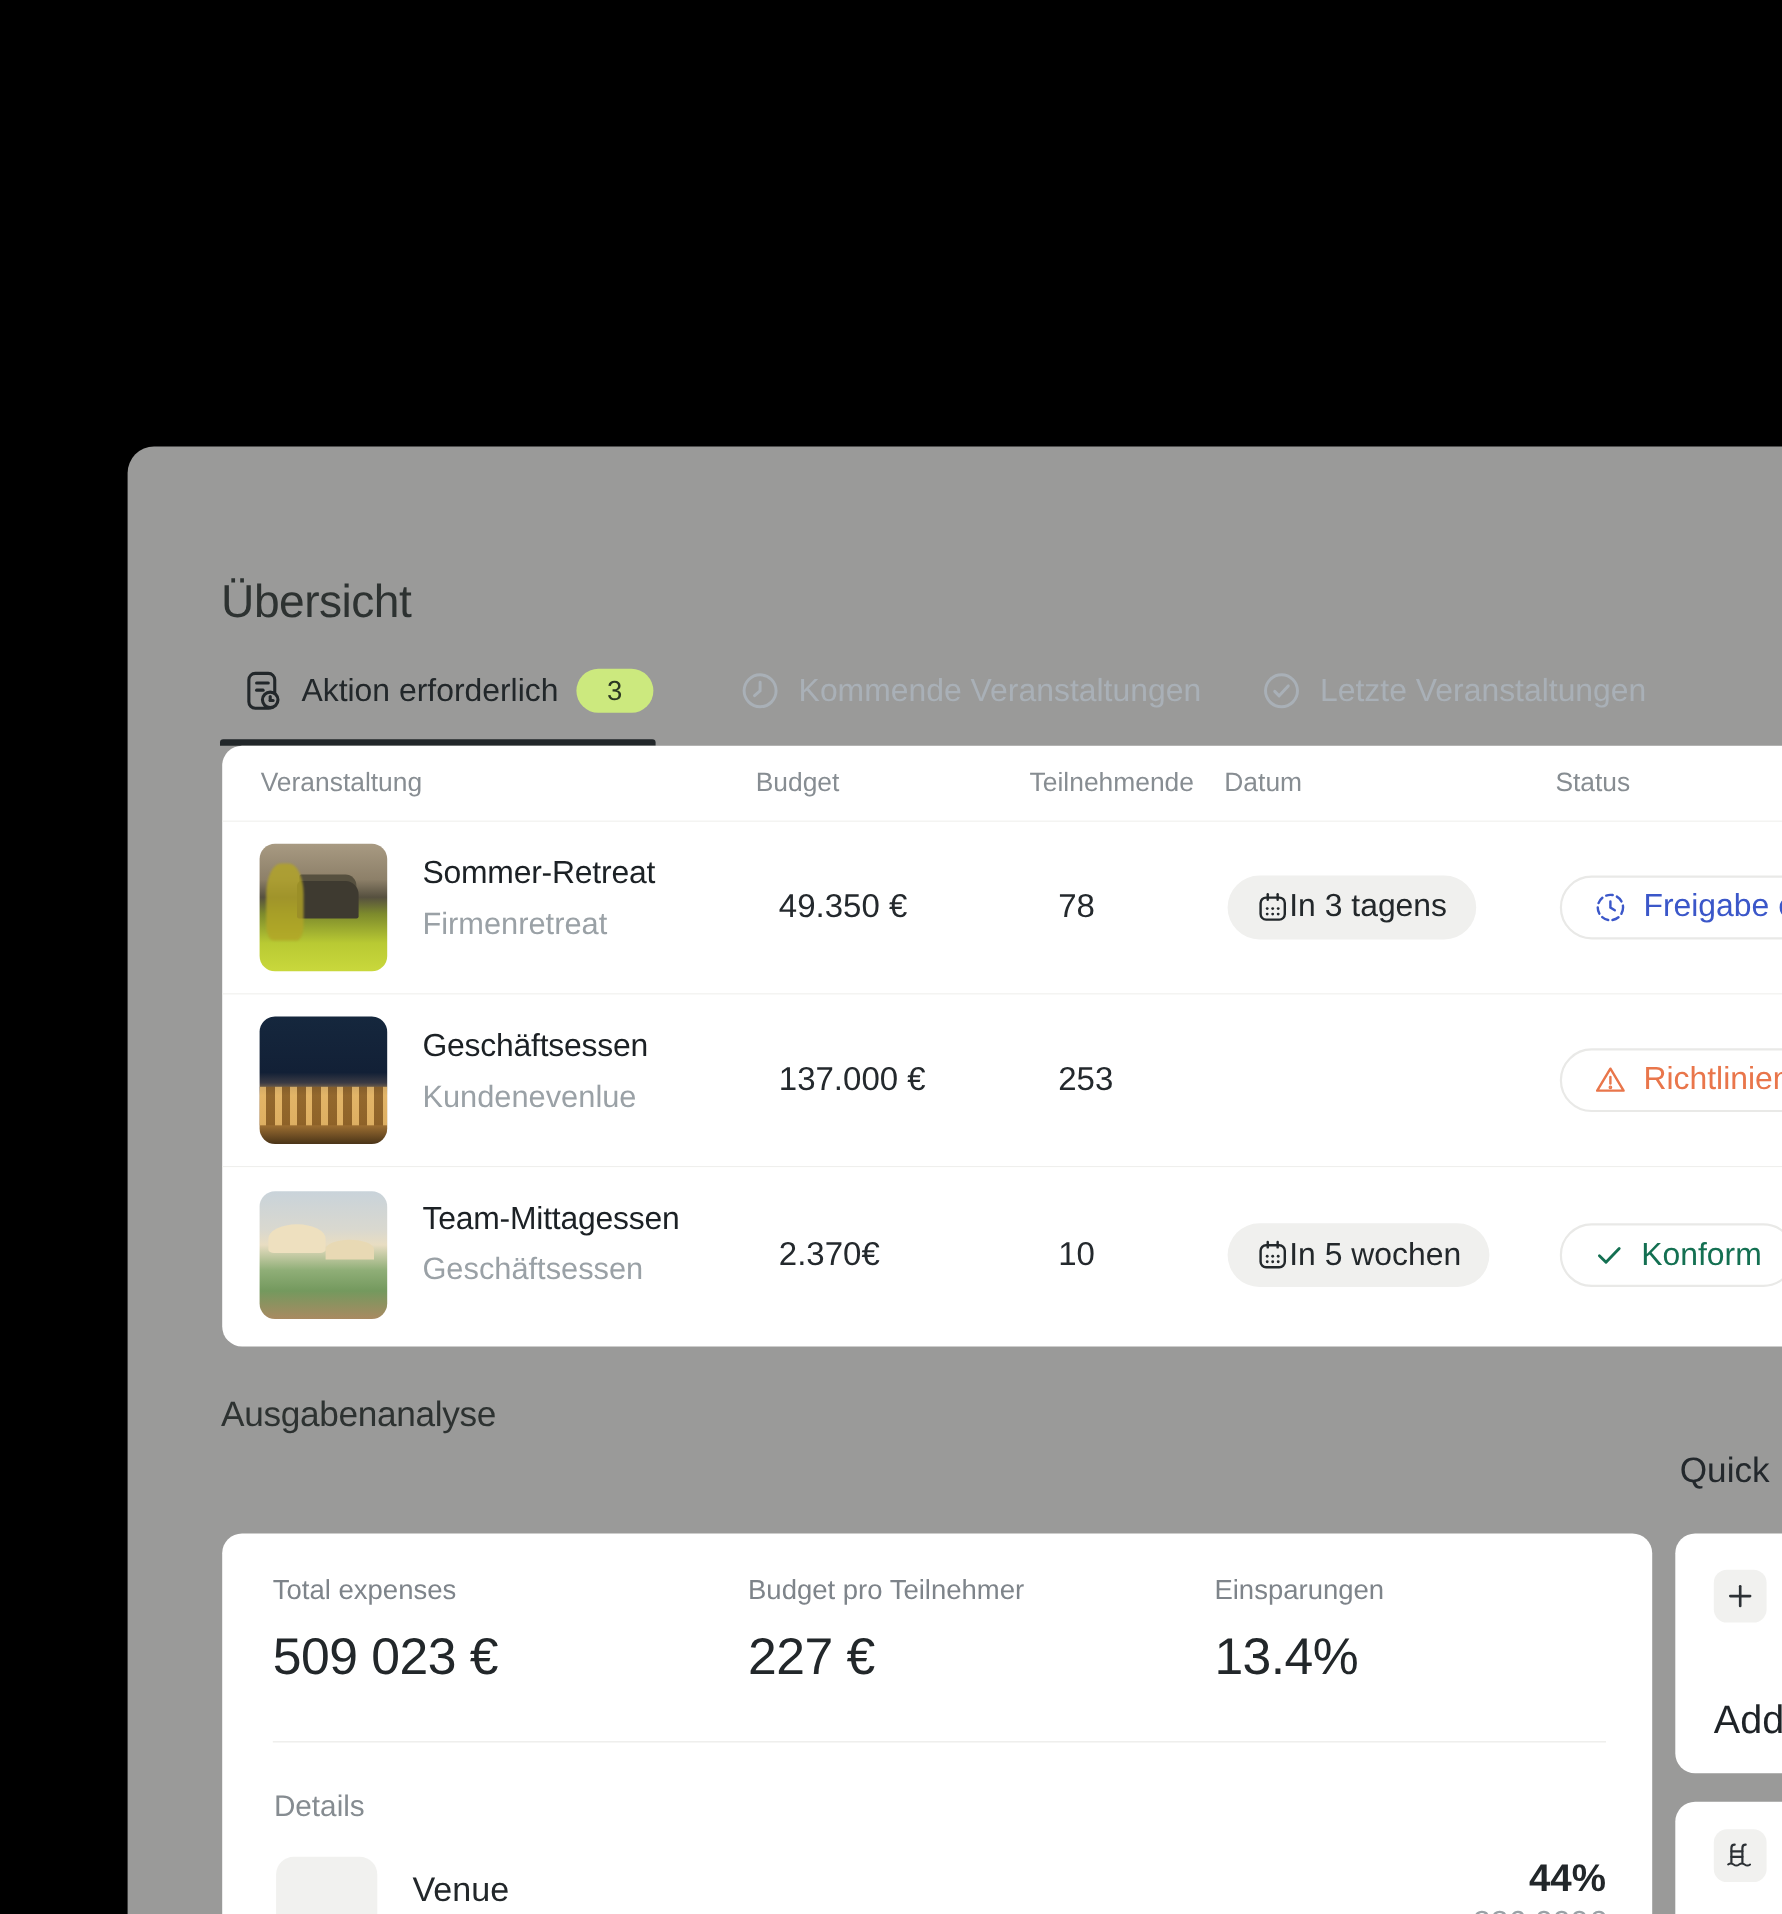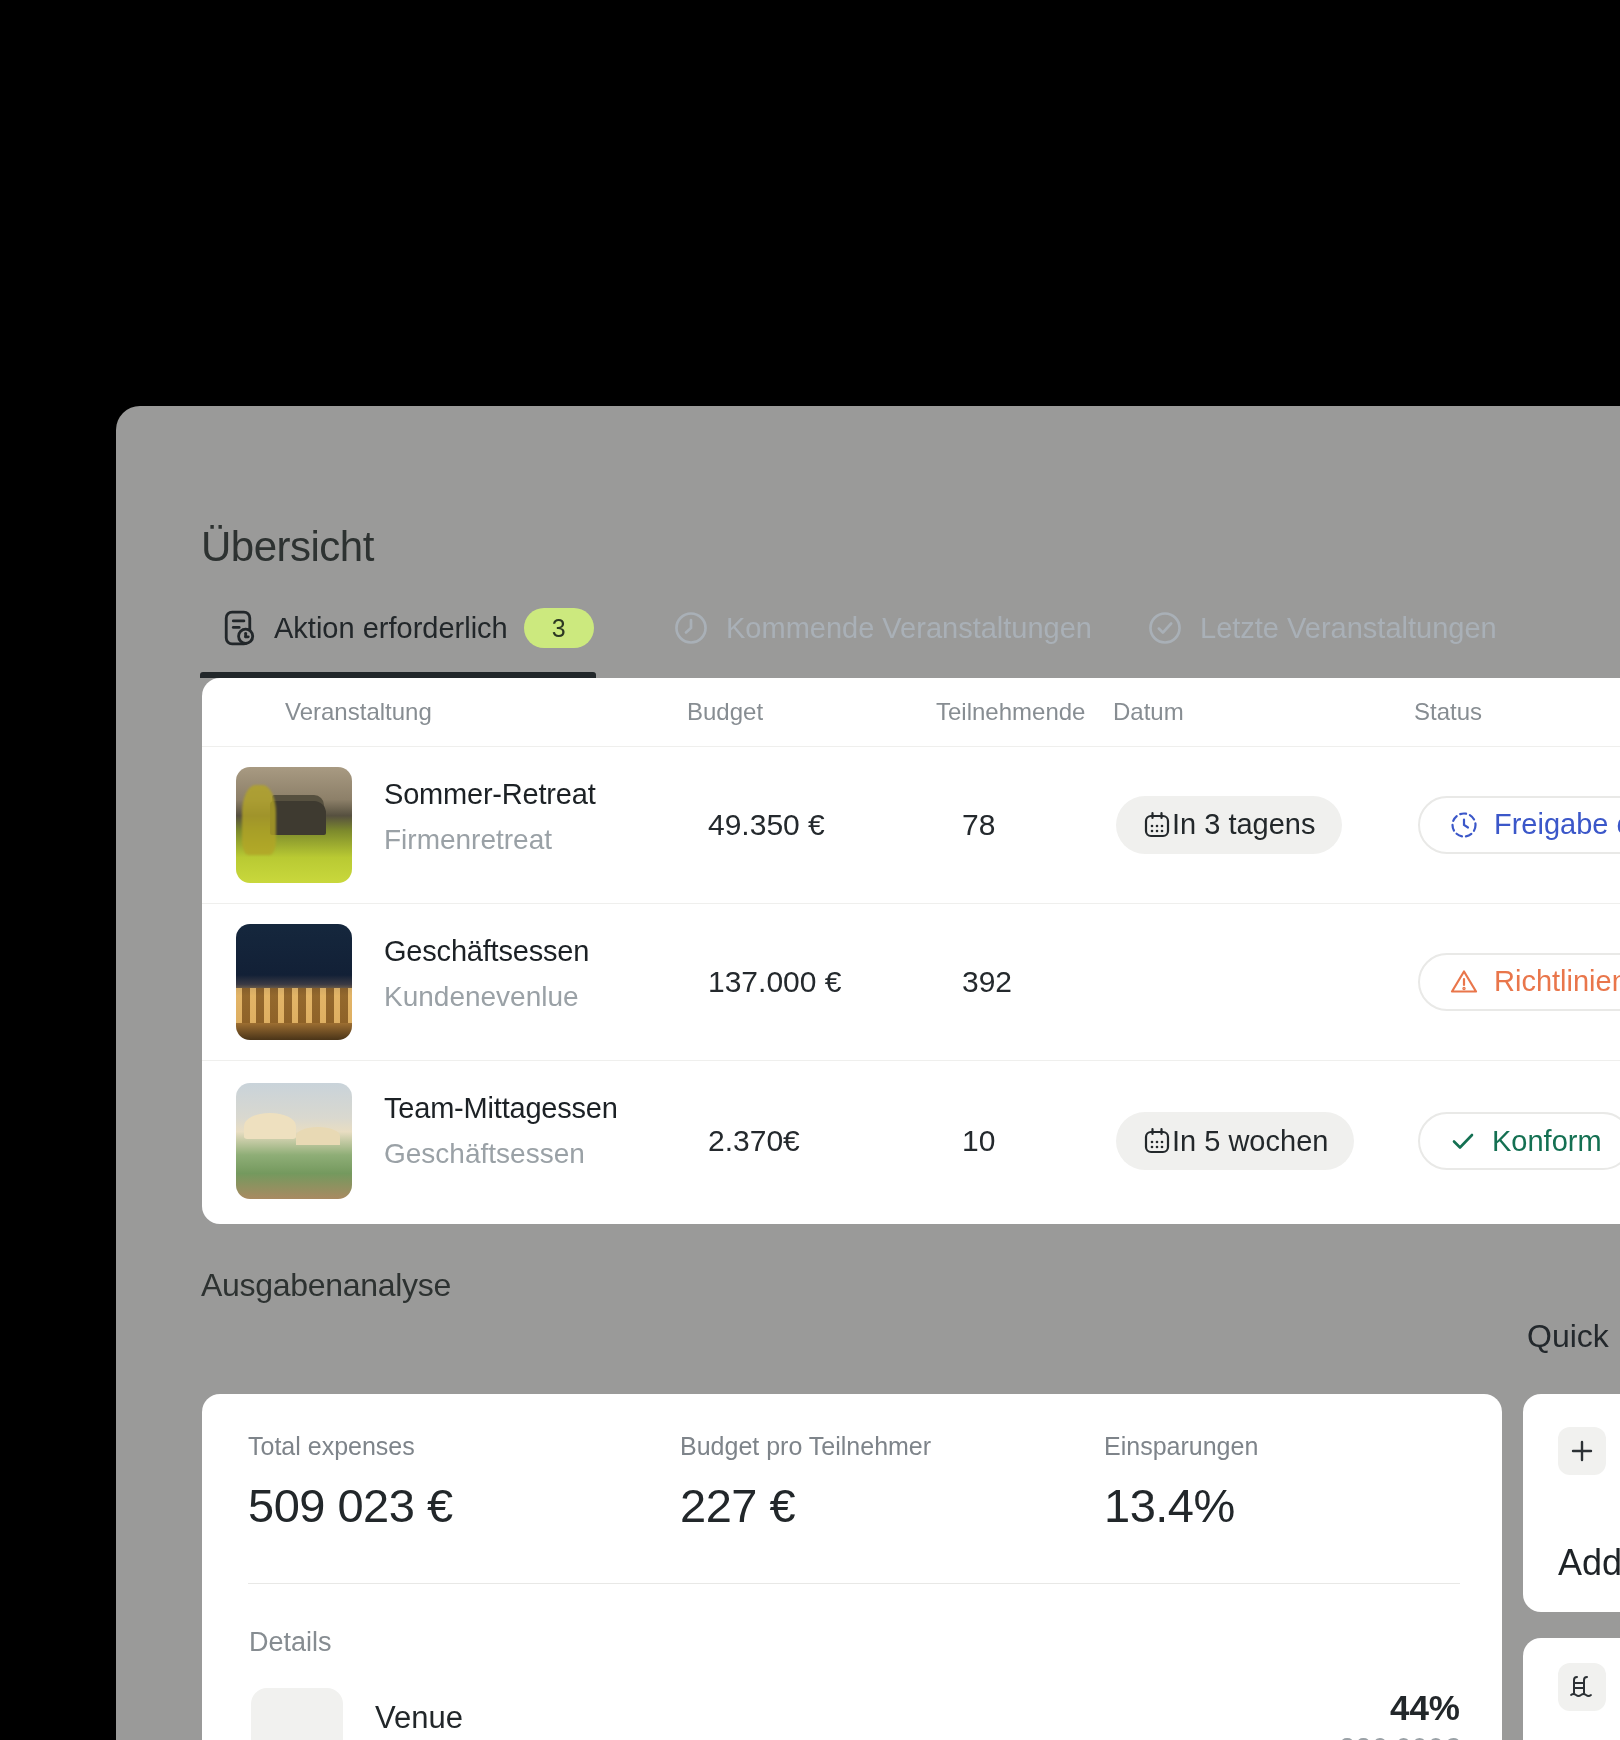--- a/index.html
+++ b/index.html
@@ -145,21 +145,21 @@
         <circle cx="17" cy="17" r="13"></circle>
         <path d="M17 10 v7 l-4.5 4"></path>
       </svg>
     </span>
     <span class="tab-label-idle">Kommende Veranstaltungen</span>
   </div>
 
   <div class="abs tab-underline"></div>
 
   <div class="abs table-card">
-    <div class="th" style="left:35px;margin-left:48px;">Veranstaltung</div>
+    <div class="th" style="left:35px;">Veranstaltung</div>
     <div class="th" style="left:485px;">Budget</div>
     <div class="th" style="left:734px;">Teilnehmende</div>
     <div class="th" style="left:911px;">Datum</div>
     <div class="th" style="left:1212px;">Status</div>
     <div class="sep" style="top:68px;"></div>
 
     <div class="row" style="top:68px;">
       <div class="thumb thumb-1"></div>
       <div class="r-name">Sommer-Retreat</div>
       <div class="r-sub">Firmenretreat</div>
@@ -193,21 +193,21 @@
         <span>Freigabe erf</span>
       </div>
     </div>
     <div class="sep" style="top:225px;"></div>
 
     <div class="row" style="top:225px;">
       <div class="thumb thumb-2"></div>
       <div class="r-name">Geschäftsessen</div>
       <div class="r-sub">Kundenevenlue</div>
       <div class="r-budget">137.000 €</div>
-      <div class="r-att">392</div>
+      <div class="r-att">253</div>
       <div class="status status-wide st-orange">
         <span>
           <svg width="32" height="32" viewBox="0 0 32 32" fill="none" stroke="#e9764b" stroke-width="2.2" stroke-linecap="round" stroke-linejoin="round">
             <path d="M16 5.5 L28 25.5 H4 Z"></path>
             <line x1="16" y1="13" x2="16" y2="19"></line>
             <circle cx="16" cy="22.5" r="0.6" fill="#e9764b"></circle>
           </svg>
         </span>
         <span>Richtlinienw</span>
       </div>

